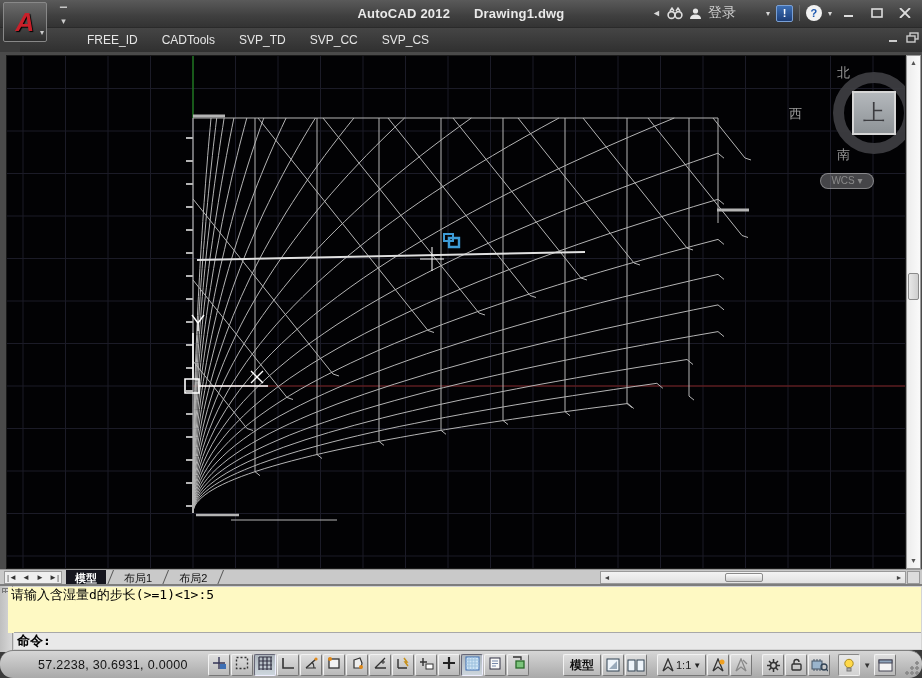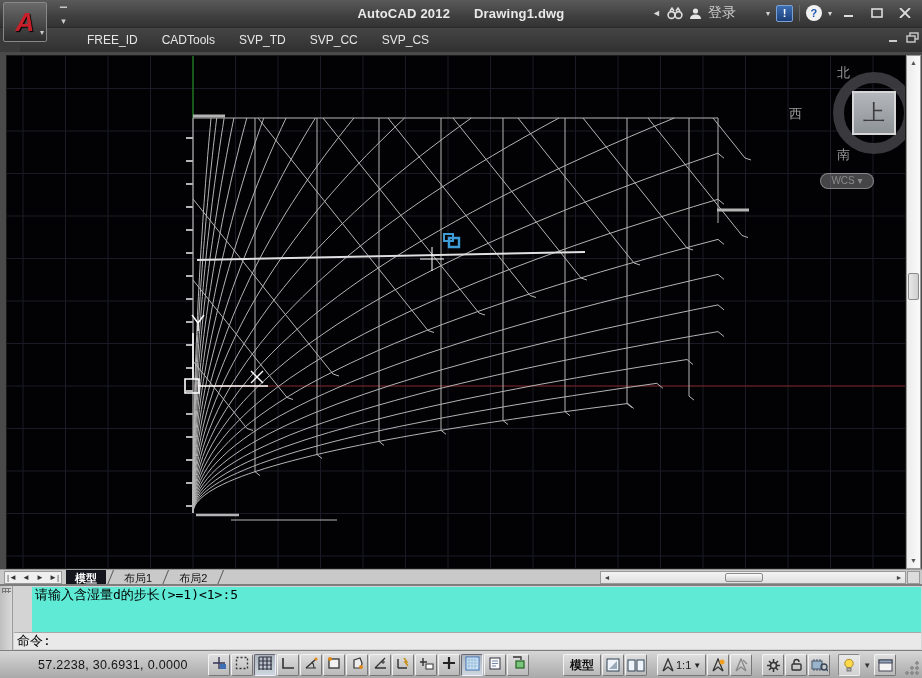--- a/index.html
+++ b/index.html
@@ -87,29 +87,29 @@
 
   
   .cmd { position:absolute; left:0; top:584px; width:922px; height:66px;
     background:#d4d4d4; border-top:2px solid #7d7d7d;
     font-family:"DejaVu Sans Mono", monospace; font-size:13px; color:#000; }
   .cmd-grip { position:absolute; left:0; top:0; width:13px; height:66px;
     background:linear-gradient(90deg,#bfbfbf,#d9d9d9); border-right:1px solid #9a9a9a; }
   .cmd-grip::before { content:""; position:absolute; left:2px; top:2px; width:9px; height:5px;
     background:repeating-linear-gradient(90deg,#7a7a7a 0 1px,transparent 1px 3px),
                repeating-linear-gradient(#7a7a7a 0 1px,transparent 1px 3px); }
-  .cmd-hist { position:absolute; left:32px; top:1px; right:1px; height:46px;
-    background:#5eead4; overflow:hidden; }
+  .cmd-hist { position:absolute; left:8px; top:1px; right:1px; height:46px;
+    background:#fef9c3; overflow:hidden; }
   .cmd-line { white-space:pre; line-height:15px; padding-left:3px; }
   .cmd-active { position:absolute; left:14px; bottom:1px; right:1px; height:17px;
-    background:#e9e9e9; border-top:1px solid #a8a8a8; line-height:16px; padding-left:3px; white-space:pre; }
+    background:#e9e9e9; border-top:1px solid #a8a8a8; line-height:16px; padding-left:3px; white-space:pre;font-weight:bold; }
 
   
   .statusbar { position:absolute; left:0; top:650px; width:922px; height:28px;
-    background:linear-gradient(#d6d6d6,#a9a9a9); border-top:1px solid #808080; }
+    background:linear-gradient(#d6d6d6,#a9a9a9); border-top:1px solid #808080;border-radius:13px; }
   .coords { position:absolute; left:38px; top:7px; color:#141414; font-size:12.5px; letter-spacing:.3px; }
   .sb-group { position:absolute; top:3px; display:flex; gap:1px; }
   .sb-btn { width:22px; height:22px; background:linear-gradient(#dedede,#b9b9b9);
     border:1px solid; border-color:#f2f2f2 #777 #777 #f2f2f2; border-radius:2px;
     display:flex; align-items:center; justify-content:center; }
   .sb-btn.pressed { background:linear-gradient(#aeb6bd,#cdd6dd);
     border-color:#667 #eef #eef #667; }
   .sb-btn.lit { background:linear-gradient(#e9e9e9,#d2d2d2); border-color:#888 #eee #eee #888; }
   .sb-model { width:auto; padding:0 6px; font-size:12px; color:#111; font-weight:bold; }
   .sb-scale { width:auto; padding:0 4px; gap:2px; font-size:11px; color:#222; }

